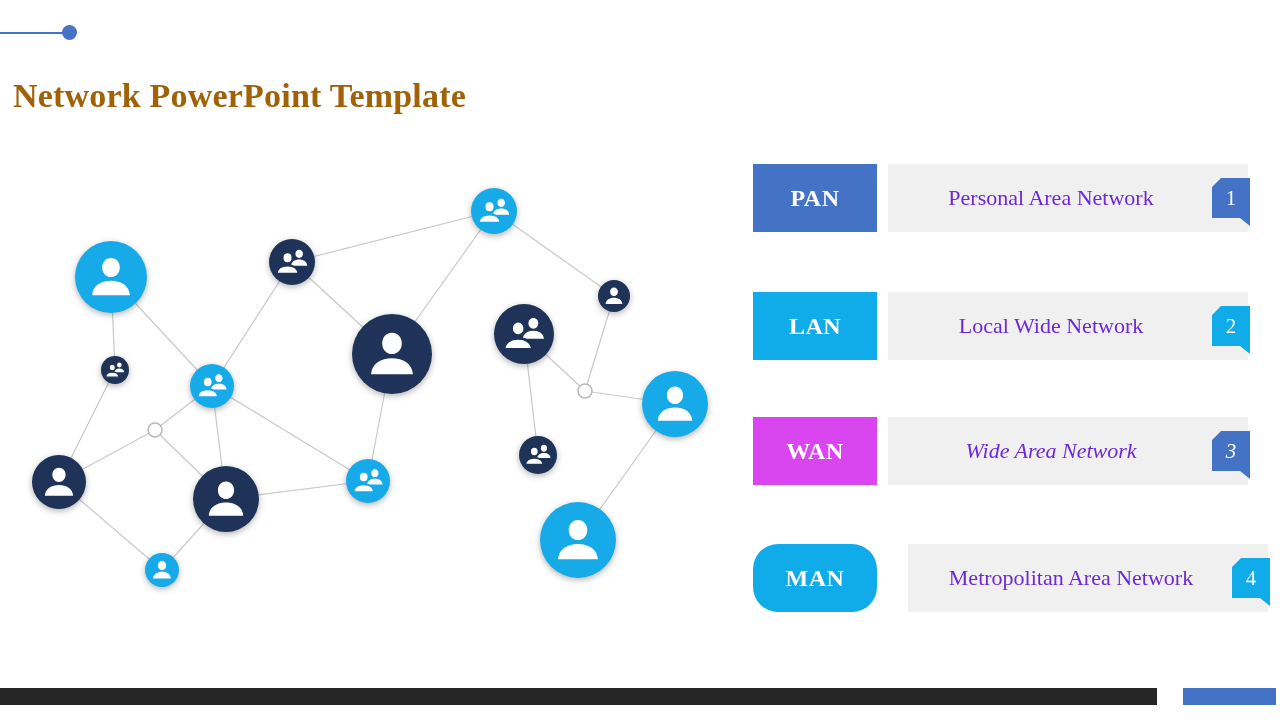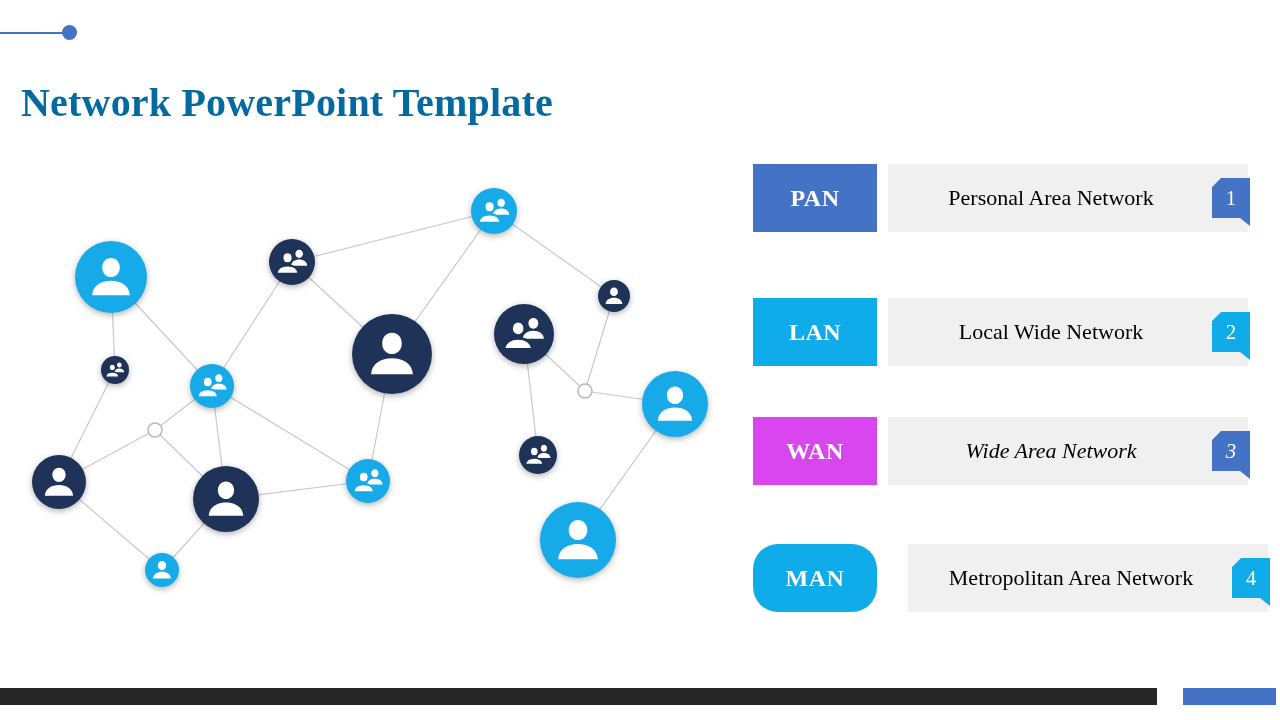--- a/index.html
+++ b/index.html
@@ -8,42 +8,42 @@
     width:1280px;height:720px;
     background:#ffffff;
     overflow:hidden;
     font-family:"Liberation Serif","DejaVu Serif",serif;
   }
   
   .decor-line{position:absolute;left:0;top:32px;width:63px;height:2px;}
   .decor-dot{position:absolute;left:62px;top:25px;width:15px;height:15px;border-radius:50%;}
   
   .title{
-    position:absolute;left:21px;top:54px;
-    font-size:40px;color:#0369a1;line-height:1.1;
+    position:absolute;left:13px;top:54px;
+    font-size:34px;color:#a16207;line-height:1.1;
     letter-spacing:0.2px;white-space:nowrap;
   }
   
   #net-svg{position:absolute;left:0;top:0;width:1280px;height:720px;z-index:1;}
   .node-circle{filter:drop-shadow(0 2px 3px rgba(0,0,0,0.30));}
   
   .list-row{position:absolute;left:753px;width:495px;height:68px;z-index:2;}
   .abbr-block{
     position:absolute;left:0;top:0;width:124px;height:68px;
     display:flex;align-items:center;justify-content:center;
     color:#ffffff;font-weight:bold;font-size:24px;letter-spacing:0.5px;
   }
   .name-bar{
     position:absolute;left:135px;top:0;width:360px;height:68px;
     background:#F0F0F0;
   }
   .name-text{
     position:absolute;left:10px;right:44px;top:0;bottom:0;
     display:flex;align-items:center;justify-content:center;
-    font-size:22px;color:#000000;white-space:nowrap;
+    font-size:22px;color:#6d28d9;white-space:nowrap;
   }
   .badge{
     position:absolute;right:-2px;top:14px;width:38px;height:48px;
     clip-path:polygon(9px 0, 38px 0, 38px 48px, 28px 40px, 0 40px, 0 9px);
   }
   .badge span{
     position:absolute;left:0;top:0;width:38px;height:40px;
     display:flex;align-items:center;justify-content:center;
     color:#ffffff;font-size:21px;
   }
@@ -190,21 +190,21 @@
         <span>PAN</span>
       </div>
     <div class="name-bar" style="background: rgb(240, 240, 240);">
       <div class="name-text">Personal Area Network</div>
       <div class="badge" style="background: rgb(68, 114, 196);">
           <span>1</span>
         </div>
     </div>
   </div>
 
-  <div class="list-row" style="top:298px">
+  <div class="list-row" style="top:292px">
     <div class="abbr-block" style="background: rgb(16, 172, 234);">
         <span>LAN</span>
       </div>
     <div class="name-bar" style="background: rgb(240, 240, 240);">
       <div class="name-text">Local Wide Network</div>
       <div class="badge" style="background: rgb(16, 172, 234);">
           <span>2</span>
         </div>
     </div>
   </div>

